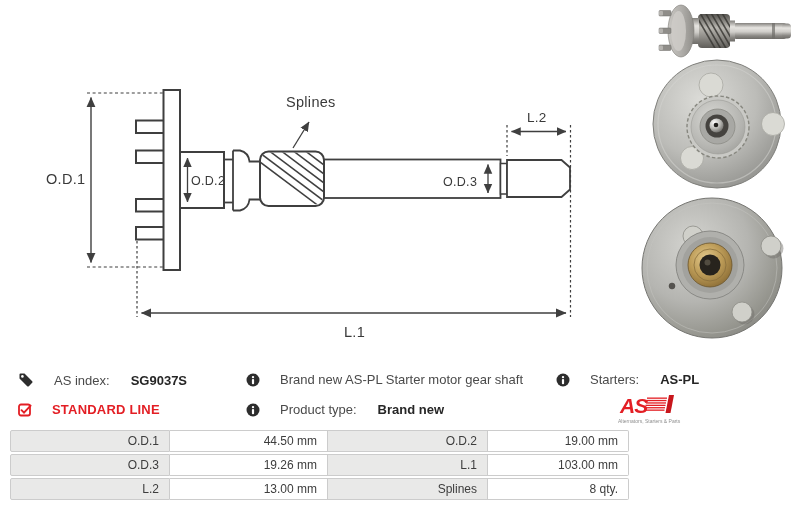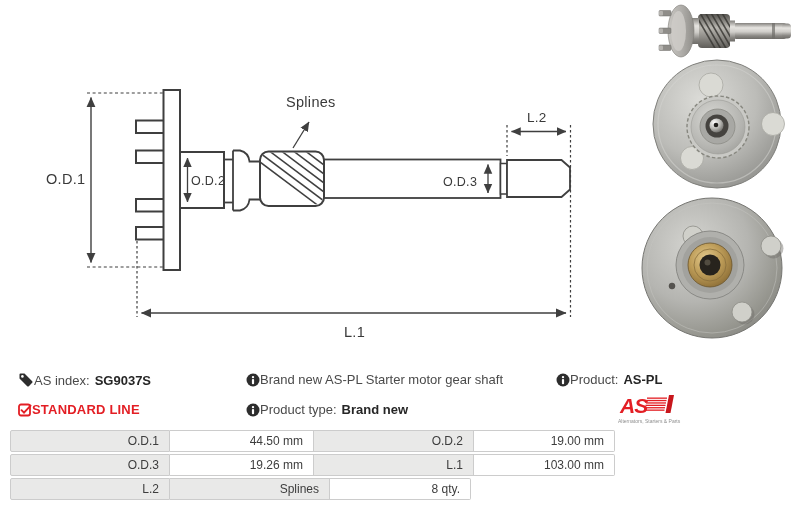--- a/index.html
+++ b/index.html
@@ -1,35 +1,35 @@
 <!DOCTYPE html>
 <html><head>
 <meta charset="utf-8">
 <style>
   html,body{margin:0;padding:0;background:#fff;}
   body{width:800px;height:509px;font-family:"Liberation Sans",sans-serif;}
   .stage{position:relative;width:800px;height:509px;background:#fff;overflow:hidden;}
   .abs{position:absolute;}
 
   
-  .info-item{position:absolute;display:flex;align-items:center;gap:0;font-size:13px;color:#3f3f3f;white-space:nowrap;}
+  .info-item{position:absolute;display:flex;align-items:center;gap:20px;font-size:13px;color:#3f3f3f;white-space:nowrap;}
   .info-item .txt{display:inline-flex;align-items:baseline;}
   .info-item .lbl{color:#4a4a4a;}
-  .info-item .val{font-weight:bold;color:#262626;margin-left:5px;}
+  .info-item .val{font-weight:bold;color:#262626;margin-left:21px;}
   .standard-line{color:#e31e24;font-weight:bold;letter-spacing:0.2px;}
 
   
   .spec-table{position:absolute;left:10px;top:430px;width:638px;display:flex;flex-direction:column;gap:2px;}
   .spec-row{display:flex;}
   .spec-cell{box-sizing:border-box;height:22px;line-height:20px;border:1px solid #cccccc;
              font-size:12px;color:#3d3d3d;text-align:right;padding-right:10px;}
   .spec-cell.lab{background:#e9e9e8;}
   .spec-cell.valc{background:#ffffff;}
   .c0{width:160px;border-radius:2px 0 0 2px;}
-  .c1{width:144px;border-left:0;}
+  .c1{width:158px;border-left:0;}
   .c2{width:160px;border-left:0;}
   .c3{width:141px;border-left:0;border-radius:0 2px 2px 0;}
 
   
   .diagram text{fill:#3a3a3a;font-family:"Liberation Sans",sans-serif;letter-spacing:0.3px;}
 
   .logo-wrap{position:absolute;left:586px;top:394px;margin-left:28px;}
 </style>
 </head>
 <body>
@@ -282,21 +282,21 @@
     </span>
   </div>
 
   <div class="info-item" style="left:556px;top:372px">
     <svg width="14" height="14" viewBox="0 0 14 14">
       <circle cx="7" cy="7" r="6.5" fill="#2d2d2d"></circle>
       <circle cx="7" cy="4.1" r="1.2" fill="#fff"></circle>
       <rect x="5.9" y="6.1" width="2.2" height="5.1" rx="1" fill="#fff"></rect>
     </svg>
     <span class="txt">
-      <span class="lbl">Product:</span>
+      <span class="lbl">Starters:</span>
       <span class="val">AS-PL</span>
     </span>
   </div>
 
   <div class="logo-wrap">
     <svg width="68" height="32" viewBox="0 0 68 32">
       <g fill="#e31e24">
         <rect x="33" y="3.5" width="20" height="1.3"></rect>
         <rect x="32.5" y="5.9" width="20" height="1.3"></rect>
         <rect x="32" y="8.3" width="20" height="1.3"></rect>
@@ -318,18 +318,19 @@
       <div class="spec-cell valc c3">19.00 mm</div>
     </div>
     <div class="spec-row">
       <div class="spec-cell lab c0">O.D.3</div>
       <div class="spec-cell valc c1">19.26 mm</div>
       <div class="spec-cell lab c2">L.1</div>
       <div class="spec-cell valc c3">103.00 mm</div>
     </div>
     <div class="spec-row">
       <div class="spec-cell lab c0">L.2</div>
+      <div class="spec-cell valc c1">13.00 mm</div>
       <div class="spec-cell lab c2">Splines</div>
       <div class="spec-cell valc c3">8 qty.</div>
     </div>
   </div>
 
 </div>
 
 </body></html>

